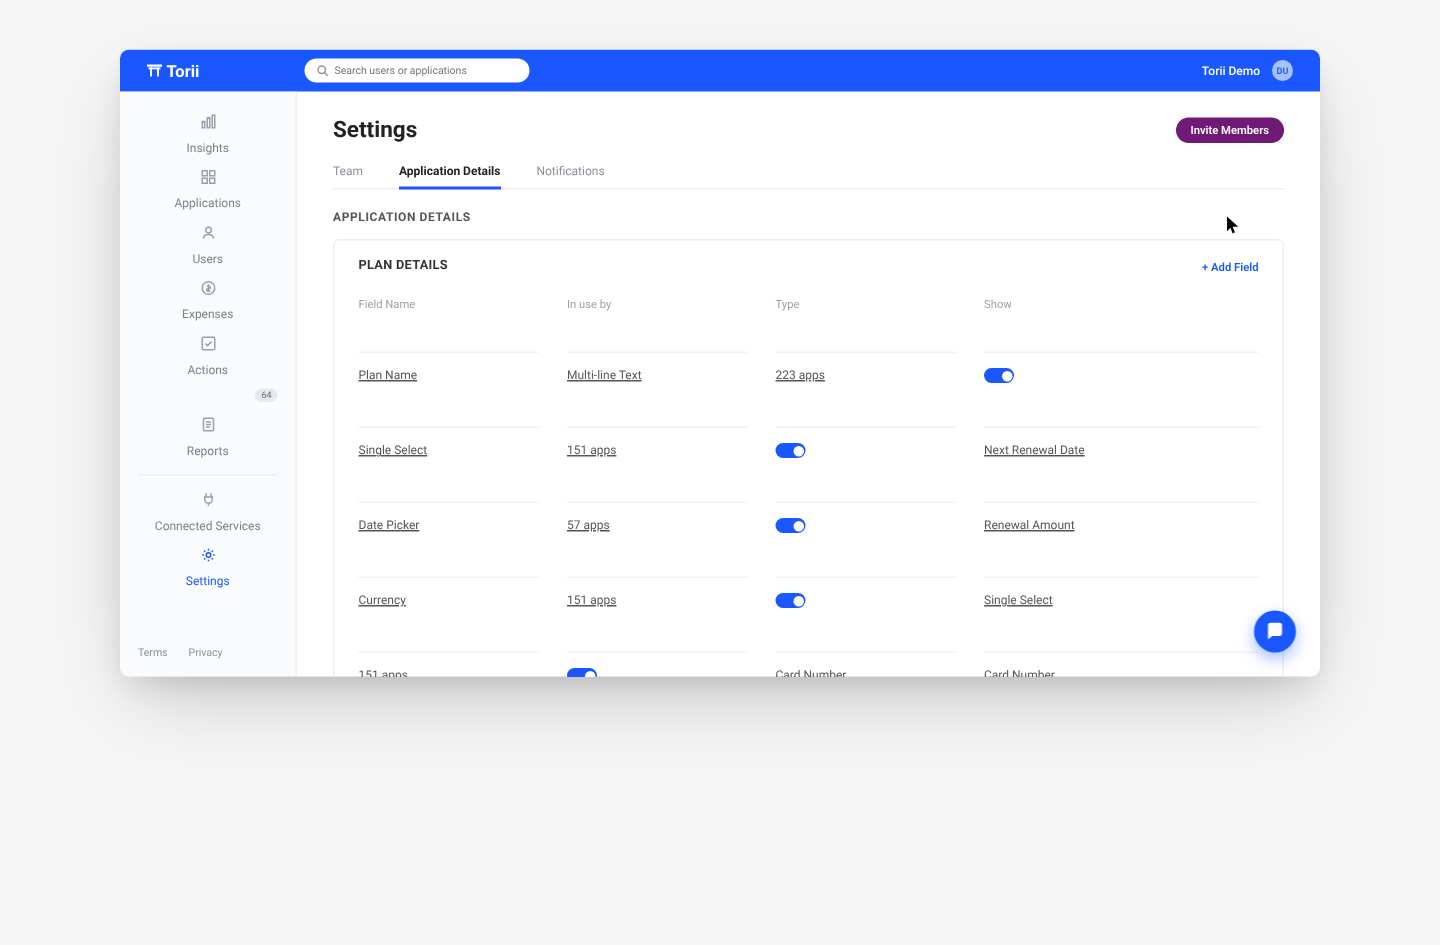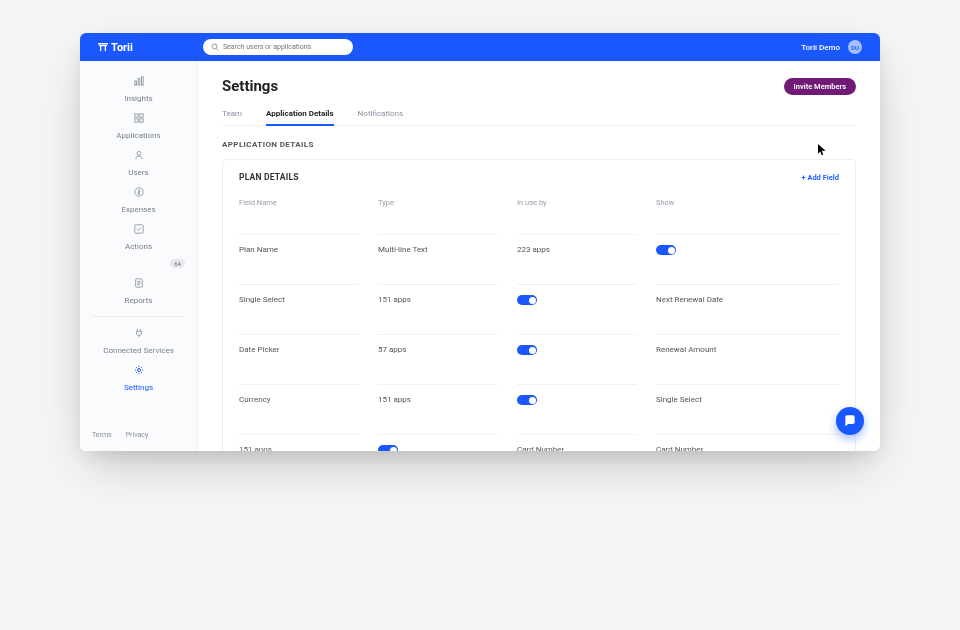--- a/index.html
+++ b/index.html
@@ -40,21 +40,21 @@
 
 .section-label { font-size:8px; font-weight:700; letter-spacing:0.4px; color:#555; margin:14px 0 10px; }
 
 .panel { border:1px solid #eceef1; border-radius:4px; padding:12px 16px 0; }
 .panel-head { display:flex; align-items:center; justify-content:space-between; margin-bottom:10px; }
 .panel-title { font-size:8.5px; font-weight:700; color:#333; letter-spacing:0.2px; }
 .add-field { font-size:7.5px; color:#1a57ff; font-weight:600; cursor:pointer;margin-left:12px; }
 
 .grid { display:grid; grid-template-columns:120px 120px 120px 1fr;gap:19px; }
 .grid-head { font-size:7.5px; color:#9aa0ac; padding:6px 0 8px; }
-.grid-cell { font-size:8px; color:#555; padding:10px 0; border-top:1px solid #f1f2f5; }
+.grid-cell { font-size:8px; color:#555; padding:10px 0; border-top:1px solid #f1f2f5;text-decoration:underline; }
 .toggle { width:20px; height:10px; border-radius:5px; background:#1a57ff; position:relative; cursor:pointer; }
 .toggle::after { content:''; position:absolute; right:1.5px; top:1.5px; width:7px; height:7px; border-radius:50%; background:#fff; }
 
 .fab { position:absolute; right:16px; bottom:16px; width:28px; height:28px; border-radius:50%; background:#1a57ff; display:flex; align-items:center; justify-content:center; cursor:pointer; box-shadow:0 4px 10px rgba(26,87,255,0.4); }
 .fab svg { width:14px; height:14px; }
 
 .cursor-ptr { position:absolute; left:620px; top:80px; pointer-events:none; }
 .cursor-ptr svg { width:9px; height:12px; }
 </style>
 </head>
@@ -171,22 +171,22 @@
 
       <div class="section-label">APPLICATION DETAILS</div>
 
       <div class="panel">
         <div class="panel-head">
           <span class="panel-title">PLAN DETAILS</span>
           <span class="add-field">+ Add Field</span>
         </div>
         <div class="grid">
           <div class="grid-head">Field Name</div>
+          <div class="grid-head">In use by</div>
           <div class="grid-head">Type</div>
-          <div class="grid-head">In use by</div>
           <div class="grid-head">Show</div>
 
           <div class="grid-cell">Plan Name</div>
           <div class="grid-cell">Multi-line Text</div>
           <div class="grid-cell">223 apps</div>
           <div class="grid-cell">
                 <div class="toggle"></div>
               </div>
 
           <div class="grid-cell">Single Select</div>

